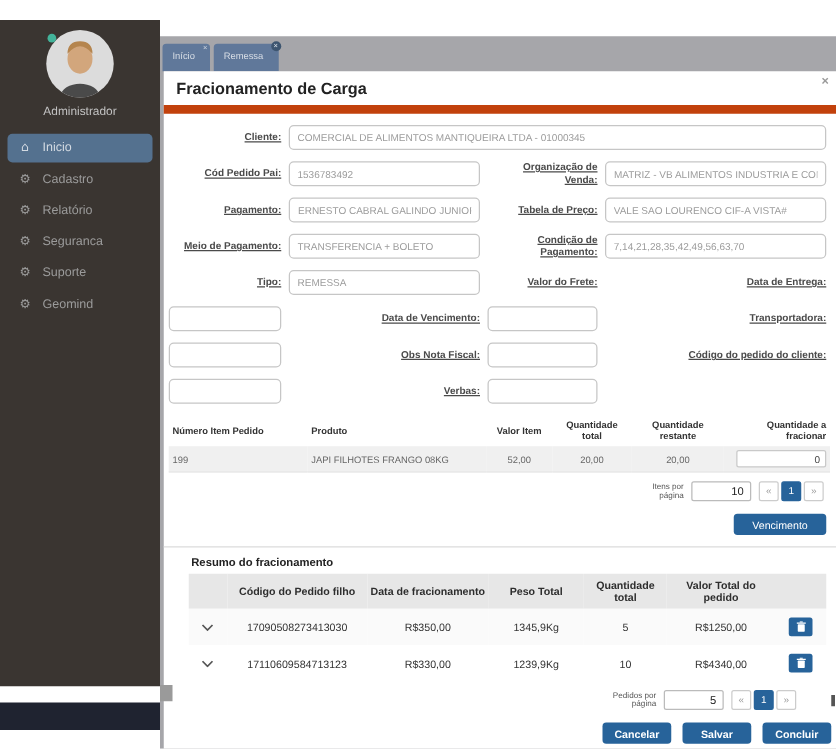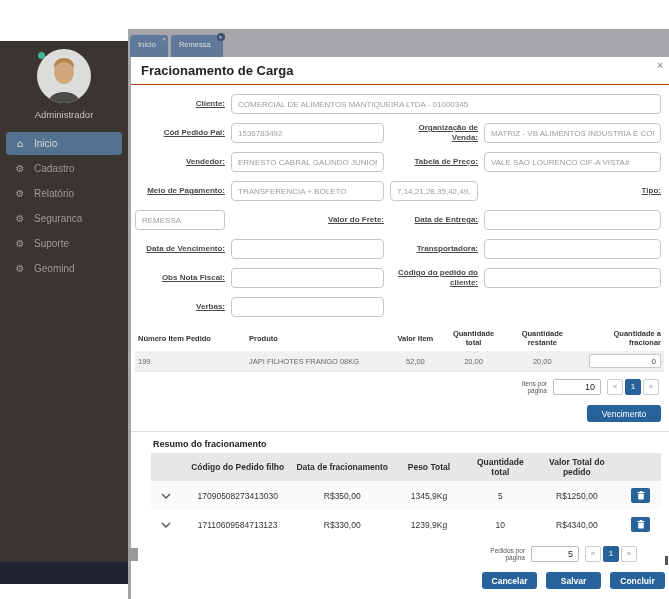--- a/index.html
+++ b/index.html
@@ -8,21 +8,21 @@
   .screen { position:absolute; inset:0; width:669px; height:599px; }
 
   
   .navbar { position:absolute; left:0; top:0; width:669px; height:29px; background:#5e7292; display:flex; align-items:center; }
   .brand { color:#d3d7de; font-weight:bold; font-size:11px; margin-left:10px; letter-spacing:.3px; }
   .nav-icons { display:flex; align-items:center; gap:24px; margin-left:88px; }
   .hamburger { color:#c9cdd6; font-size:14px; font-family:"DejaVu Sans", sans-serif; cursor:pointer; }
   .nav-user svg { display:block; }
 
   
-  .sidebar { position:absolute; left:0; top:41px; width:128px; height:533px; background:#3a3531; }
+  .sidebar { position:absolute; left:0; top:16px; width:128px; height:533px; background:#3a3531; }
   .avatar-wrap { position:relative; width:56px; height:56px; margin:7px auto 0 auto; }
   .status-dot { position:absolute; left:2px; top:4px; width:7px; height:7px; border-radius:50%; background:#43b39a; }
   .user-name { text-align:center; color:#c3c3c3; font-size:9.5px; margin-top:5px; }
   .menu { list-style:none; margin-top:12px; padding:0 6px; }
   .menu li { display:flex; align-items:center; gap:8px; color:#9b9b9b; font-size:10px; padding:6px 8px; margin-bottom:2px; border-radius:4px; cursor:pointer; }
   .menu li.active { background:#54718f; color:#d3dae2; }
   .menu .micon { font-family:"DejaVu Sans", sans-serif; font-size:10px; width:12px; text-align:center; }
   .sidebar-footer { position:absolute; left:0; top:562px; width:128px; height:22px; background:#1f2330; }
   .scroll-corner { position:absolute; left:128px; top:548px; width:10px; height:13px; background:#9a9a9a; }
   .scroll-dash { position:absolute; left:665px; top:556px; width:3px; height:9px; background:#555; }
@@ -30,21 +30,21 @@
   
   .backdrop { position:absolute; left:128px; top:29px; width:541px; height:570px; background:#a6a6aa; }
   .tabbar { position:absolute; left:130px; top:35px; height:22px; display:flex; gap:3px; }
   .tab { position:relative; background:#60789a; color:#d8dee6; font-size:7.5px; padding:5px 12px 4px 8px; border-radius:3px 3px 0 0; cursor:pointer; }
   .tab .tclose { position:absolute; right:2px; top:1px; font-size:6px; color:#cdd5df; }
   .tab .tclose-badge { position:absolute; right:-2px; top:-2px; width:8px; height:8px; background:#3d5570; color:#dfe5ec; border-radius:50%; font-size:6px; line-height:8px; text-align:center; }
 
   
   .modal { position:absolute; left:131px; top:57px; width:538px; height:542px; background:#fff; }
   .modal-close { position:absolute; right:6px; top:3px; color:#9a9a9a; font-size:10px; cursor:pointer; font-weight:bold; }
-  .modal-title { font-size:13px; font-weight:bold; color:#222; padding:6px 0 6px 10px; border-bottom:1px solid #c2410c; }
+  .modal-title { font-size:13px; font-weight:bold; color:#222; padding:6px 0 6px 10px; border-bottom:7px solid #c2410c; }
 
   
   .form { display:grid; grid-template-columns:90px 153px 88px 177px; column-gap:6px; row-gap:9px; padding:9px 7px 4px 4px; }
   .flabel { font-size:8px; font-weight:bold; color:#4a4a4a; text-align:right; display:flex; align-items:center; justify-content:flex-end; line-height:1.25;text-decoration:underline; }
   .form input[type=text] { height:20px; border:1px solid #c6c6c6; border-radius:4px; font-size:8px; color:#9c9c9c; padding:0 6px; width:100%; font-family:"Liberation Sans", sans-serif; outline:none; background:#fff; }
   .span3 { grid-column:2 / 5; }
 
   
   .items-table { width:529px; margin:4px 7px 0 4px; border-collapse:collapse; font-size:7.5px; }
   .items-table th { font-weight:bold; color:#333; text-align:left; padding:4px 3px; }
@@ -155,27 +155,28 @@
 
     <div class="form">
       <div class="flabel">Cliente:</div>
       <input type="text" class="span3" value="COMERCIAL DE ALIMENTOS MANTIQUEIRA LTDA - 01000345" style="">
 
       <div class="flabel">Cód Pedido Pai:</div>
       <input type="text" value="1536783492" style="">
       <div class="flabel">Organização de Venda:</div>
       <input type="text" value="MATRIZ - VB ALIMENTOS INDUSTRIA E COME" style="">
 
-      <div class="flabel">Vendedor:</div>
+      <div class="flabel">Pagamento:</div>
       <input type="text" value="ERNESTO CABRAL GALINDO JUNIOR ME" style="">
       <div class="flabel">Tabela de Preço:</div>
       <input type="text" value="VALE SAO LOURENCO CIF-A VISTA#" style="">
 
       <div class="flabel">Meio de Pagamento:</div>
       <input type="text" value="TRANSFERENCIA + BOLETO" style="">
+      <div class="flabel">Condição de Pagamento:</div>
       <input type="text" value="7,14,21,28,35,42,49,56,63,70" style="">
 
       <div class="flabel">Tipo:</div>
       <input type="text" value="REMESSA" style="">
       <div class="flabel">Valor do Frete:</div>
 
       <div class="flabel">Data de Entrega:</div>
       <input type="text" value="" style="">
       <div class="flabel">Data de Vencimento:</div>
       <input type="text" value="" style="">

